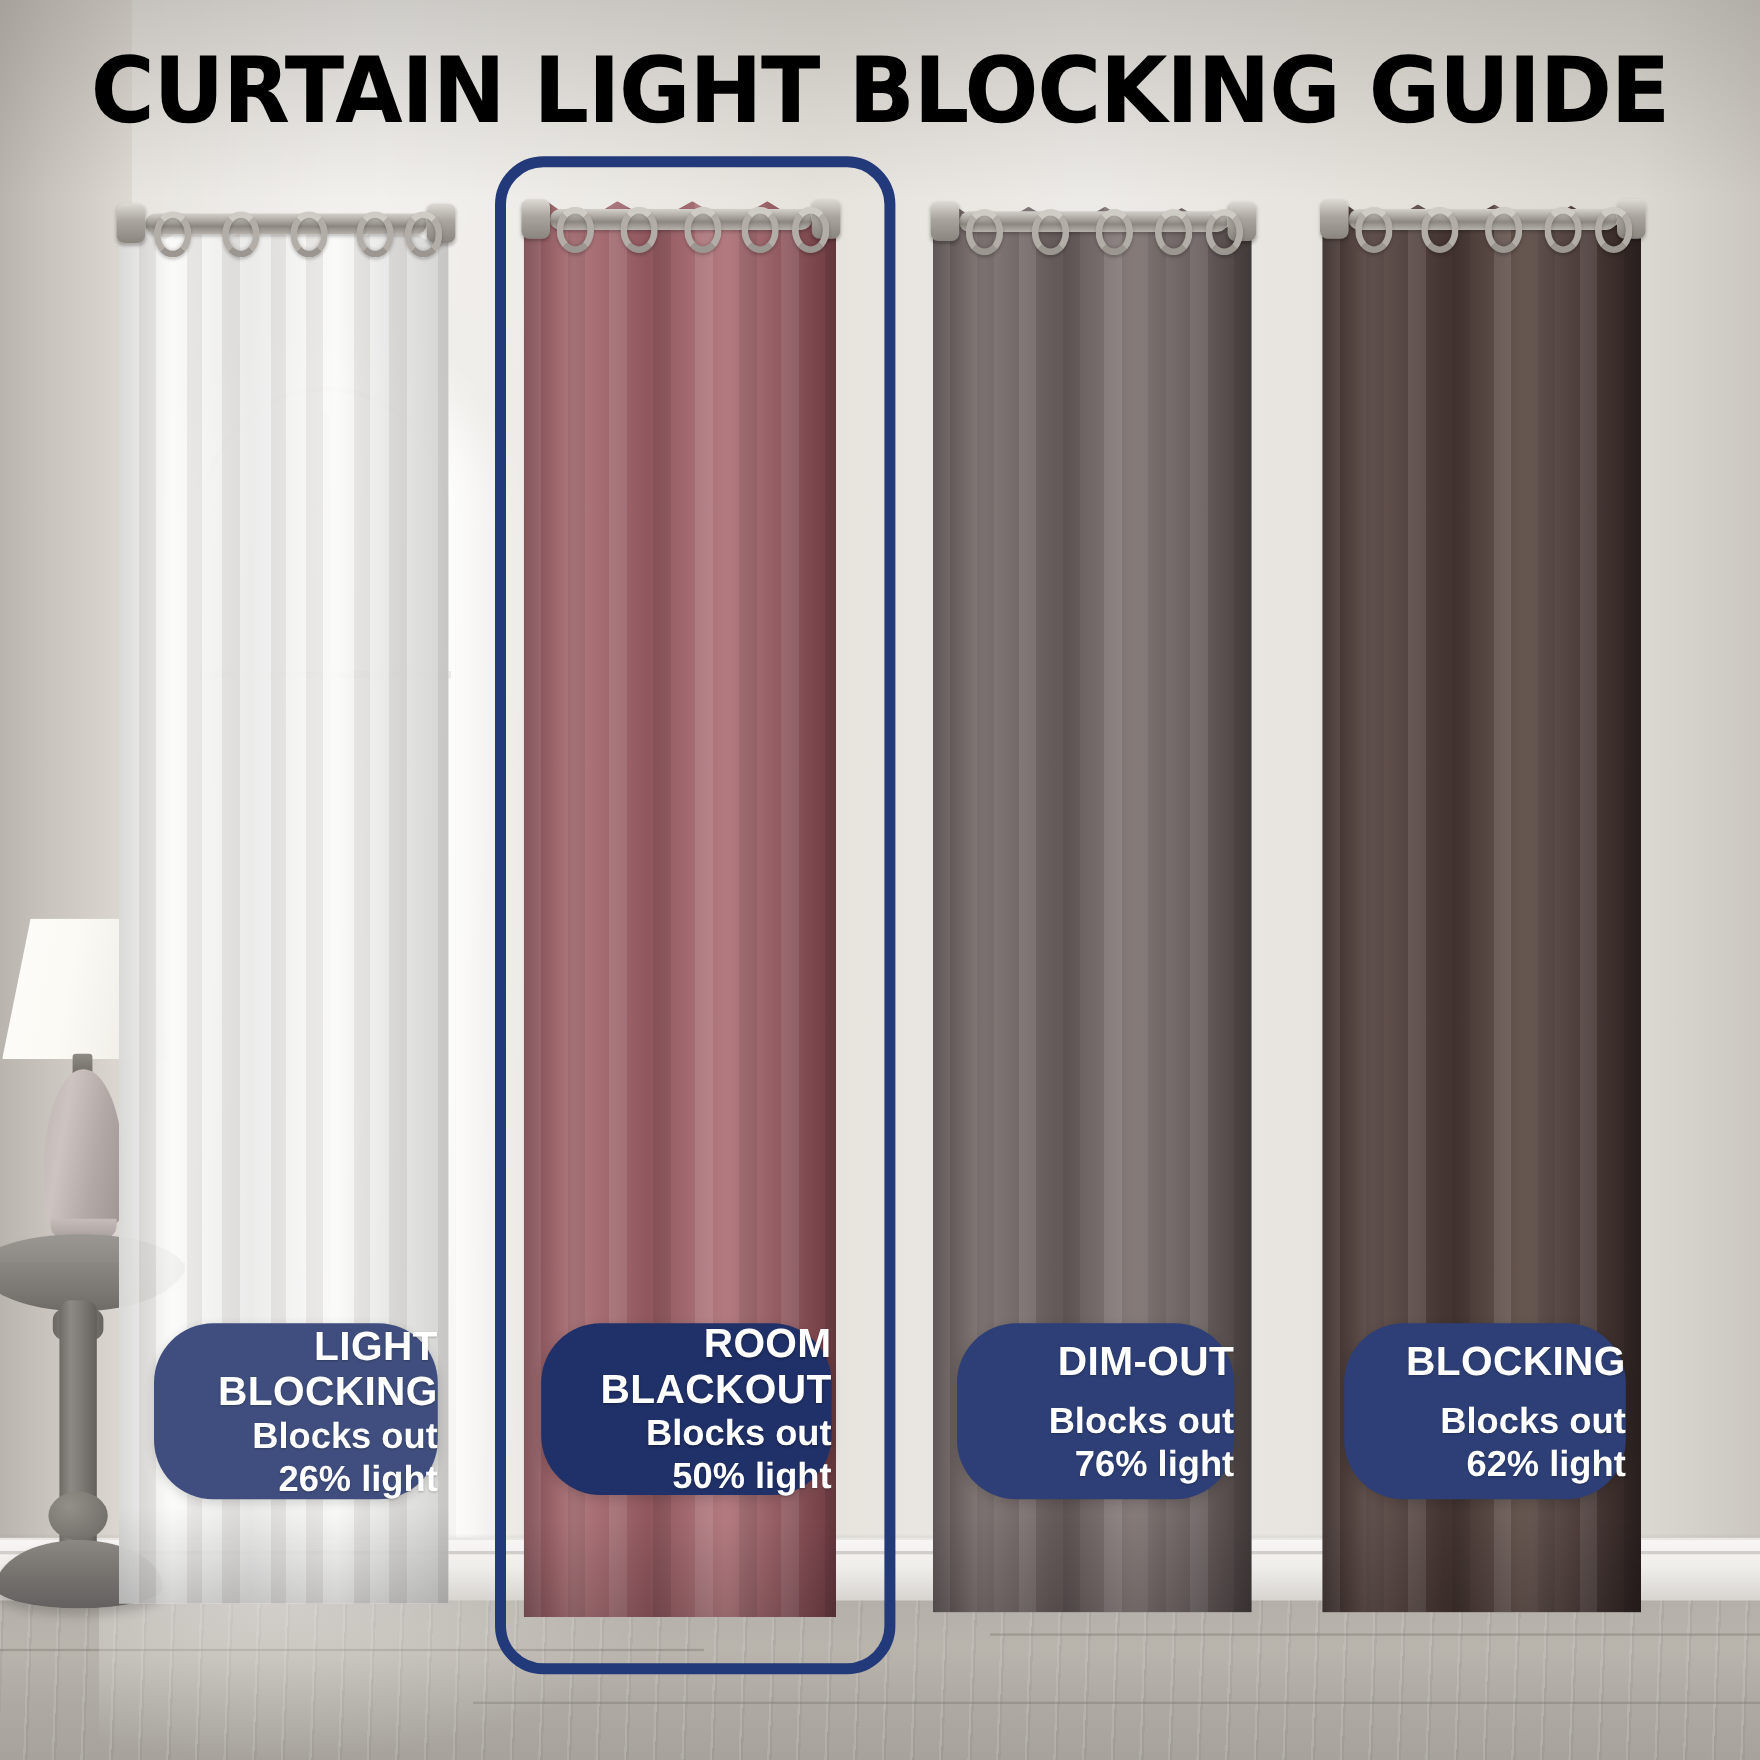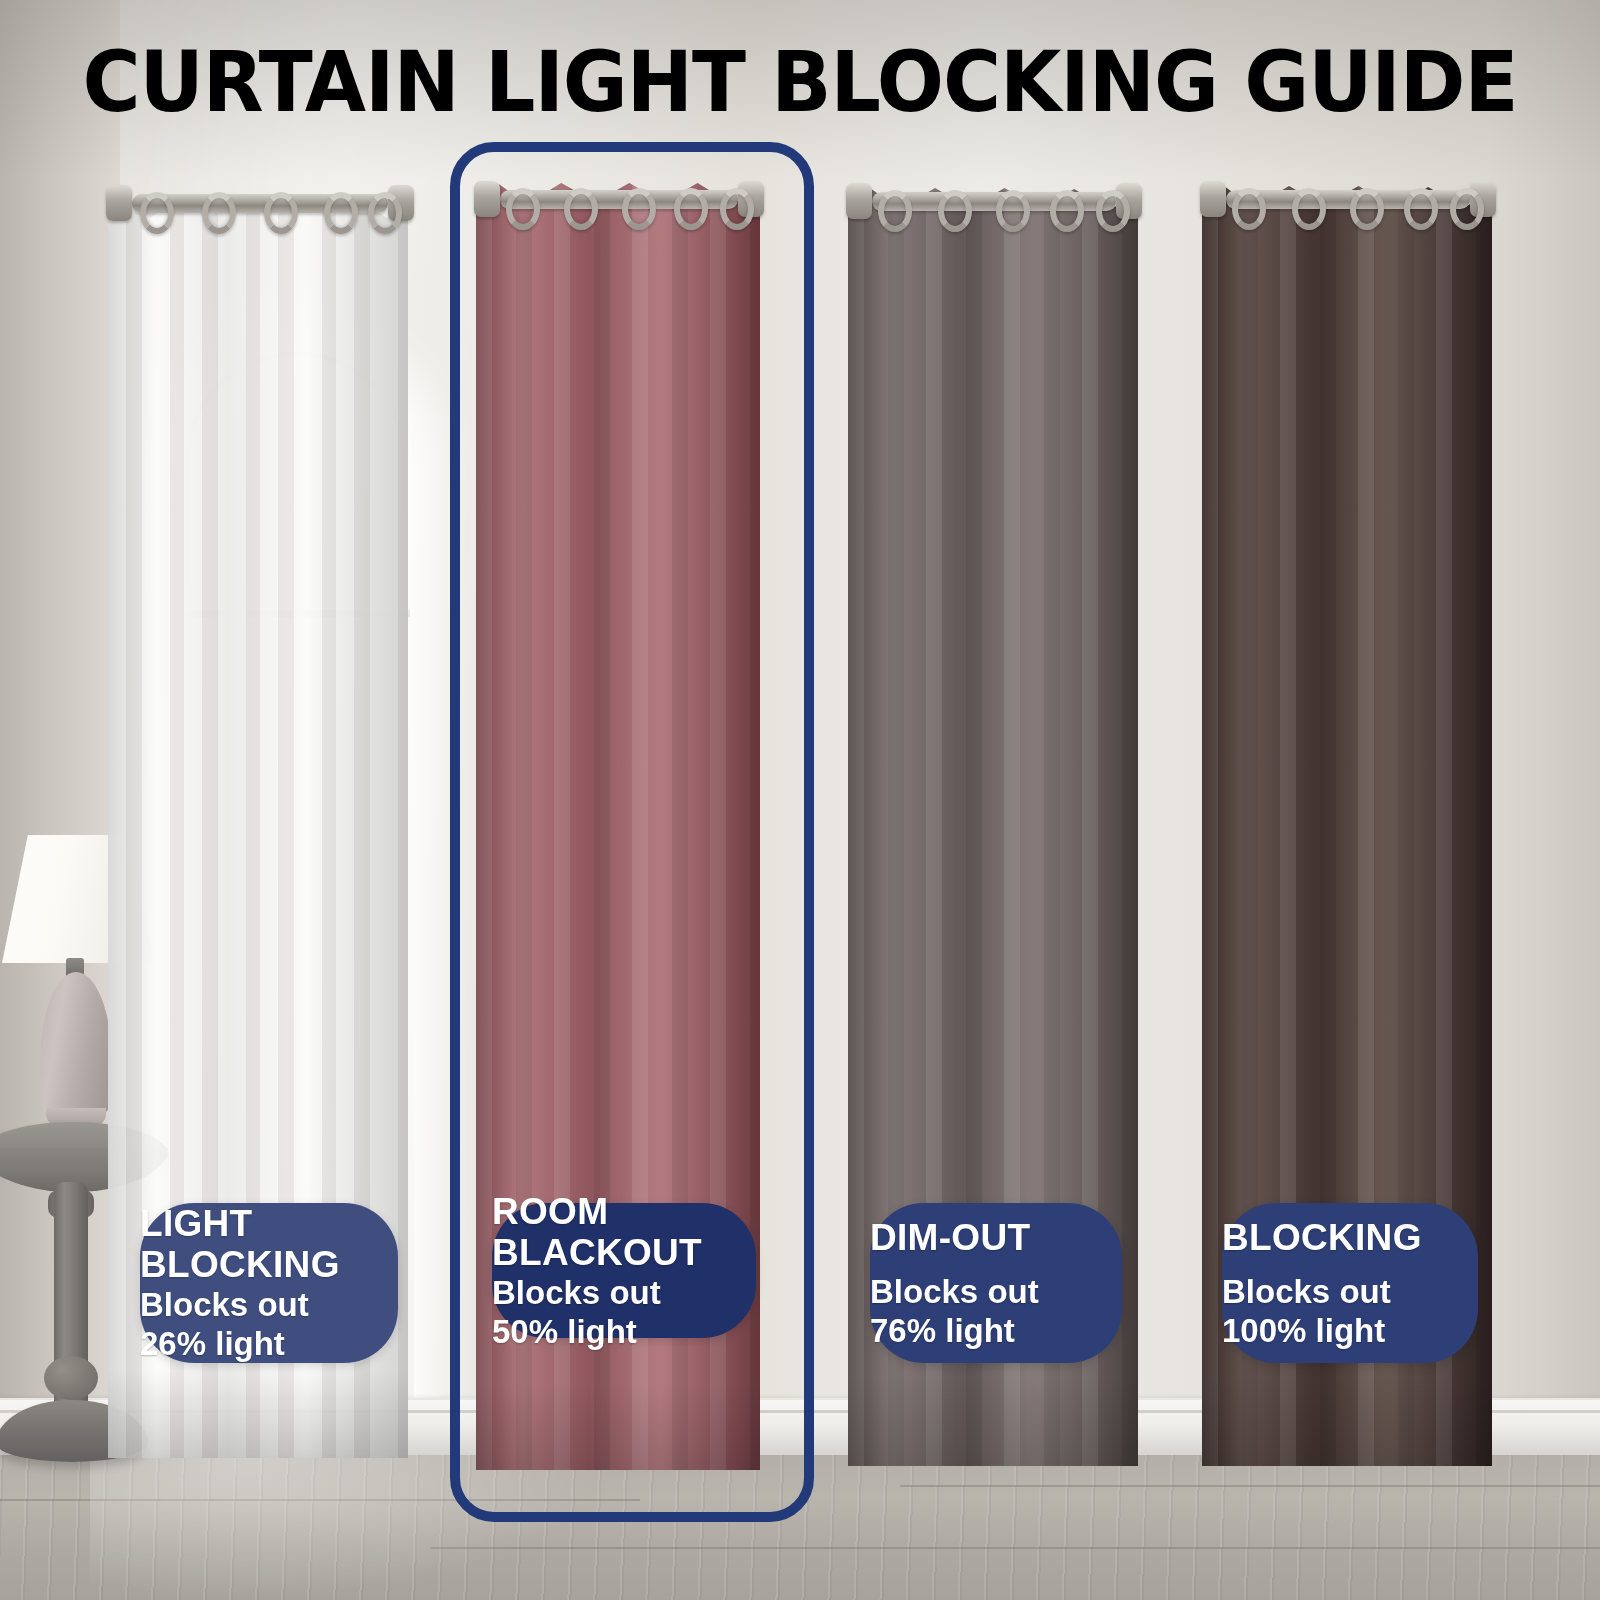--- a/index.html
+++ b/index.html
@@ -123,21 +123,21 @@
 
   
   .highlight{
     position:absolute;border-style:solid;border-radius:44px;
     pointer-events:none;
   }
 
   
   .badge{
     position:absolute;border-radius:54px;
-    display:flex;flex-direction:column;align-items:flex-start;justify-content:center;
+    display:flex;flex-direction:column;align-items:flex-end;justify-content:center;
     color:#fff;text-align:center;
     box-shadow:0 3px 10px rgba(0,0,0,.14);
   }
   .badge .btitle{
     font-weight:bold;font-size:37px;line-height:41px;letter-spacing:.3px;
     text-shadow:0 1px 2px rgba(0,0,0,.25);
   }
   .badge .bsub{
     font-weight:bold;font-size:33px;line-height:39px;
     text-shadow:0 1px 2px rgba(0,0,0,.25);
@@ -311,36 +311,36 @@
 
   <div class="highlight" style="left:450px;top:142px;width:344px;height:1360px;border-width:10px;border-color:#233A7A;"></div>
 
   <div class="badge" style="left:140px;top:1203px;width:258px;height:160px;background:#3F4E7E;">
     <div class="btitle">LIGHT</div>
     <div class="btitle">BLOCKING</div>
     <div class="bsub">Blocks out</div>
     <div class="bsub">26% light</div>
   </div>
 
-  <div class="badge" style="left:492px;top:1203px;width:264px;height:135px;background:#203068;">
+  <div class="badge" style="left:492px;top:1203px;width:264px;height:156px;background:#203068;">
     <div class="btitle">ROOM</div>
     <div class="btitle">BLACKOUT</div>
     <div class="bsub">Blocks out</div>
     <div class="bsub">50% light</div>
   </div>
 
   <div class="badge" style="left:870px;top:1203px;width:252px;height:160px;background:#2D3F76;">
     <div class="btitle">DIM-OUT</div>
     <div class="gap"></div>
     <div class="bsub">Blocks out</div>
     <div class="bsub">76% light</div>
   </div>
 
   <div class="badge" style="left:1222px;top:1203px;width:256px;height:160px;background:#2D3F76;">
     <div class="btitle">BLOCKING</div>
     <div class="gap"></div>
     <div class="bsub">Blocks out</div>
-    <div class="bsub">100% light</div>
+    <div class="bsub">62% light</div>
   </div>
 
   <div class="title">CURTAIN LIGHT BLOCKING GUIDE</div>
 
 </div>
 
 </body></html>

